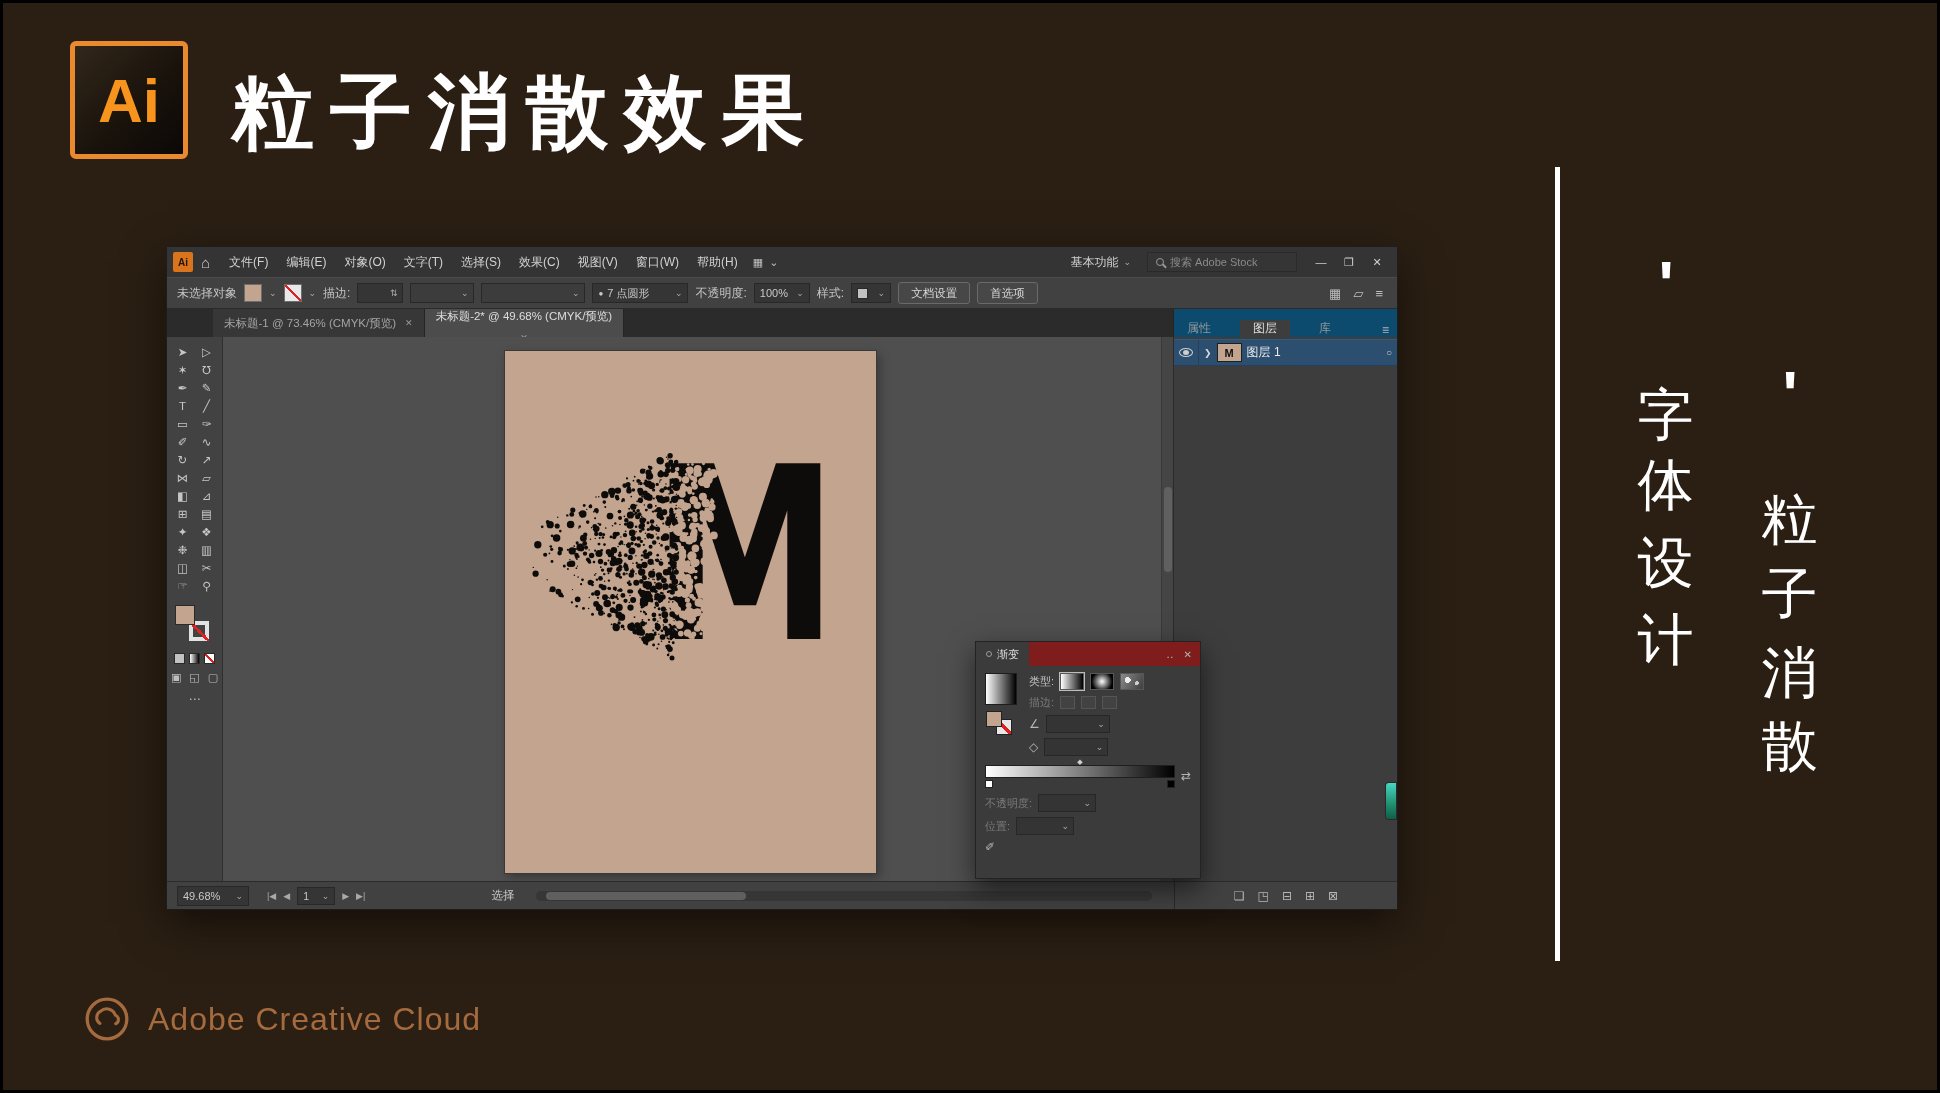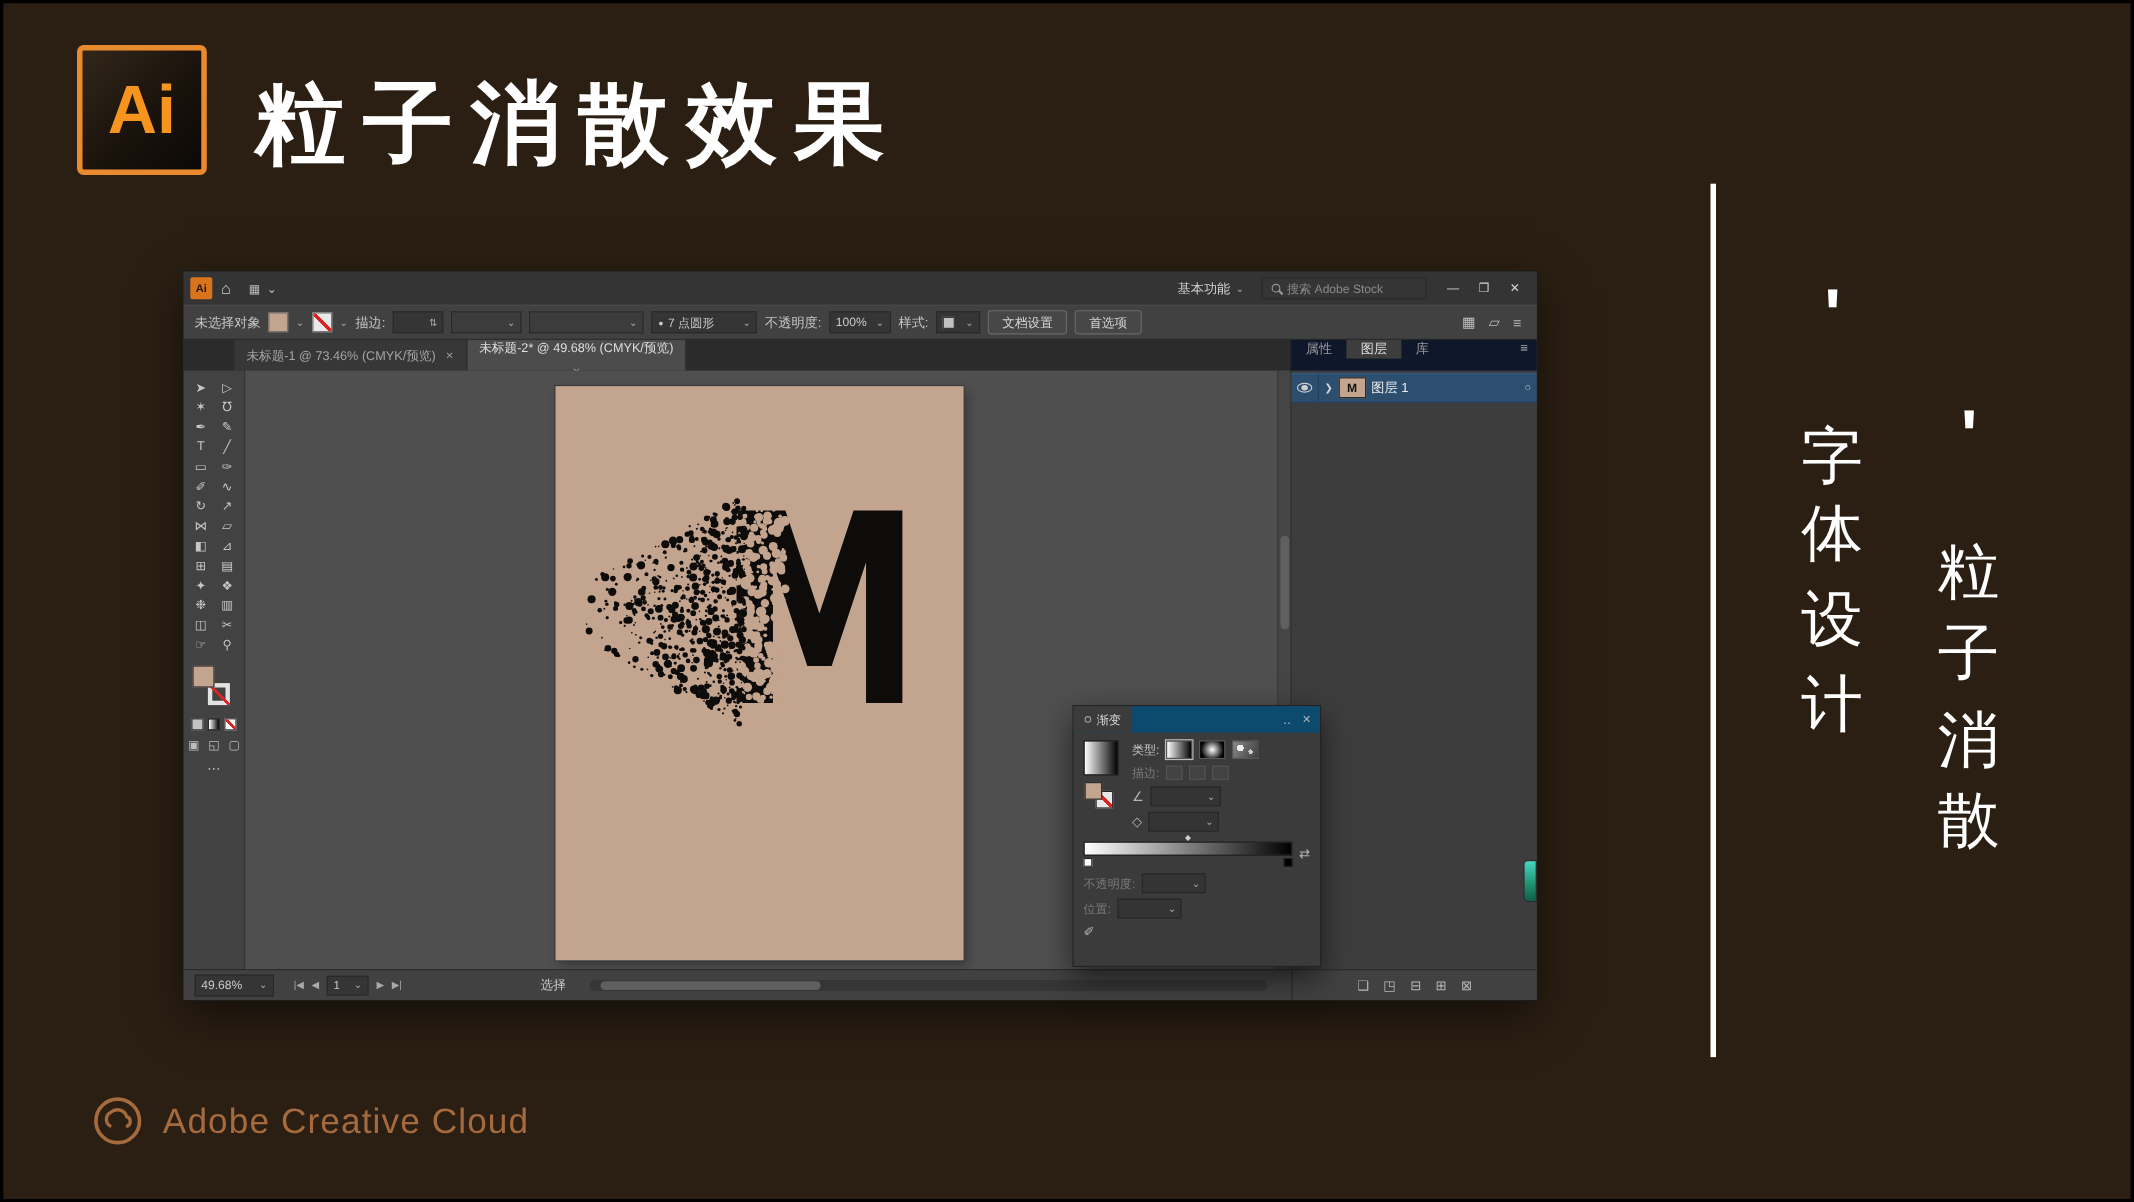--- a/index.html
+++ b/index.html
@@ -84,21 +84,21 @@
   .cb-icons .icon16{font-size:13px;color:#bdbdbd;}
 
   
   .tabbar{height:28px;background:#2b2b2b;display:flex;align-items:stretch;flex:0 0 auto;}
   .tab-indent{width:46px;flex:0 0 auto;}
   .tab{display:flex;align-items:center;gap:9px;padding:0 11px;background:#373737;color:#a4a4a4;
     border-right:1px solid #242424;font-size:11.5px;white-space:nowrap;}
   .tab.active{background:#4c4c4c;color:#dedede;flex-direction:column;}
   .tab .tclose{font-size:9px;color:#9a9a9a;}
   .tab-spacer{flex:1;}
-  .panel-tabs{width:224px;flex:0 0 auto;background:#0f172a;display:flex;align-items:flex-start;border-left:1px solid #242424;}
+  .panel-tabs{width:224px;flex:0 0 auto;background:#0c4a6e;display:flex;align-items:flex-end;border-left:1px solid #242424;gap:16px;}
   .ptab{padding:0 13px;display:flex;align-items:center;color:#979797;font-size:12px;}
   .ptab.active{background:#3d3d3d;color:#dedede;}
   .pmenu{margin-left:auto;display:flex;align-items:center;padding:0 8px;color:#b5b5b5;}
 
   
   .main{flex:1;display:flex;min-height:0;}
   .toolbar{width:56px;flex:0 0 auto;background:#424242;border-right:1px solid #2f2f2f;
     padding-top:6px;display:flex;flex-direction:column;align-items:center;}
   .tools-grid{display:grid;grid-template-columns:24px 24px;justify-content:center;}
   .tool{height:18px;width:24px;display:flex;align-items:center;justify-content:center;
@@ -153,21 +153,21 @@
   .sb-right{width:223px;flex:0 0 auto;height:100%;border-left:1px solid #2b2b2b;
     display:flex;align-items:center;justify-content:center;gap:13px;color:#b7b7b7;font-size:12px;}
 
   
   .dock-strip{position:absolute;right:1px;top:536px;width:10px;height:36px;border-radius:3px 0 0 3px;
     background:linear-gradient(180deg,#46d7c3 0%,#1f8f6e 60%,#0f5e48 100%);box-shadow:0 0 0 1px #2a2a2a;}
 
   
   .gpanel{position:absolute;left:808px;top:394px;width:226px;height:238px;background:#3b3b3b;
     border:1px solid #232323;box-shadow:0 10px 26px rgba(0,0,0,.55);z-index:30;font-size:11px;}
-  .gheader{height:24px;background:#0c4a6e;display:flex;align-items:stretch;}
+  .gheader{height:24px;background:#7f1d1d;display:flex;align-items:stretch;}
   .gtitle{background:#3b3b3b;display:flex;align-items:center;gap:5px;padding:0 10px;color:#dcdcdc;}
   .gdot{width:6px;height:6px;border:1px solid #9a9a9a;border-radius:50%;}
   .ghead-right{margin-left:auto;display:flex;align-items:center;gap:10px;padding:0 8px;color:#b3b3b3;}
   .gbody{padding:7px 9px;display:flex;flex-direction:column;gap:5px;}
   .grow{display:flex;align-items:center;gap:6px;}
   .gleft{display:flex;flex-direction:column;gap:6px;width:38px;flex:0 0 auto;}
   .gswatch{width:32px;height:32px;background:linear-gradient(to right,#fff,#000);border:1px solid #1d1d1d;}
   .gfs{position:relative;width:34px;height:26px;}
   .gfs .f{position:absolute;left:1px;top:0;width:16px;height:16px;border:1px solid #222;z-index:2;}
   .gfs .s{position:absolute;left:11px;top:8px;width:16px;height:16px;background:#e8e8e8;border:1px solid #222;z-index:1;}
@@ -223,20 +223,31 @@
     <path d="M12.5 21.5a5.5 5.5 0 0 1 .6-9.6 7 7 0 0 1 11.4 3.1 3.6 3.6 0 0 1 .3 6.7" fill="none" stroke="#a56a3e" stroke-width="2.4" stroke-linecap="round"></path>
   </svg>
   <span class="brand">Adobe Creative Cloud</span>
 </div>
 
 <div class="window">
 
   <div class="menubar">
     <span class="app-chip">Ai</span>
     <span class="home-ic">⌂</span>
+    <span id="menu-items" style="display:flex;">
+        <span class="menu-item">文件(F)</span>
+        <span class="menu-item">编辑(E)</span>
+        <span class="menu-item">对象(O)</span>
+        <span class="menu-item">文字(T)</span>
+        <span class="menu-item">选择(S)</span>
+        <span class="menu-item">效果(C)</span>
+        <span class="menu-item">视图(V)</span>
+        <span class="menu-item">窗口(W)</span>
+        <span class="menu-item">帮助(H)</span>
+      </span>
     <span class="menu-extra">▦</span>
     <span class="menu-extra">⌄</span>
     <span class="mb-right">
       <span class="workspace-btn">
         <span>基本功能</span>
         <span class="chev">⌄</span>
       </span>
       <span class="searchbox">
         <span class="mag"></span>
         <span>搜索 Adobe Stock</span>

